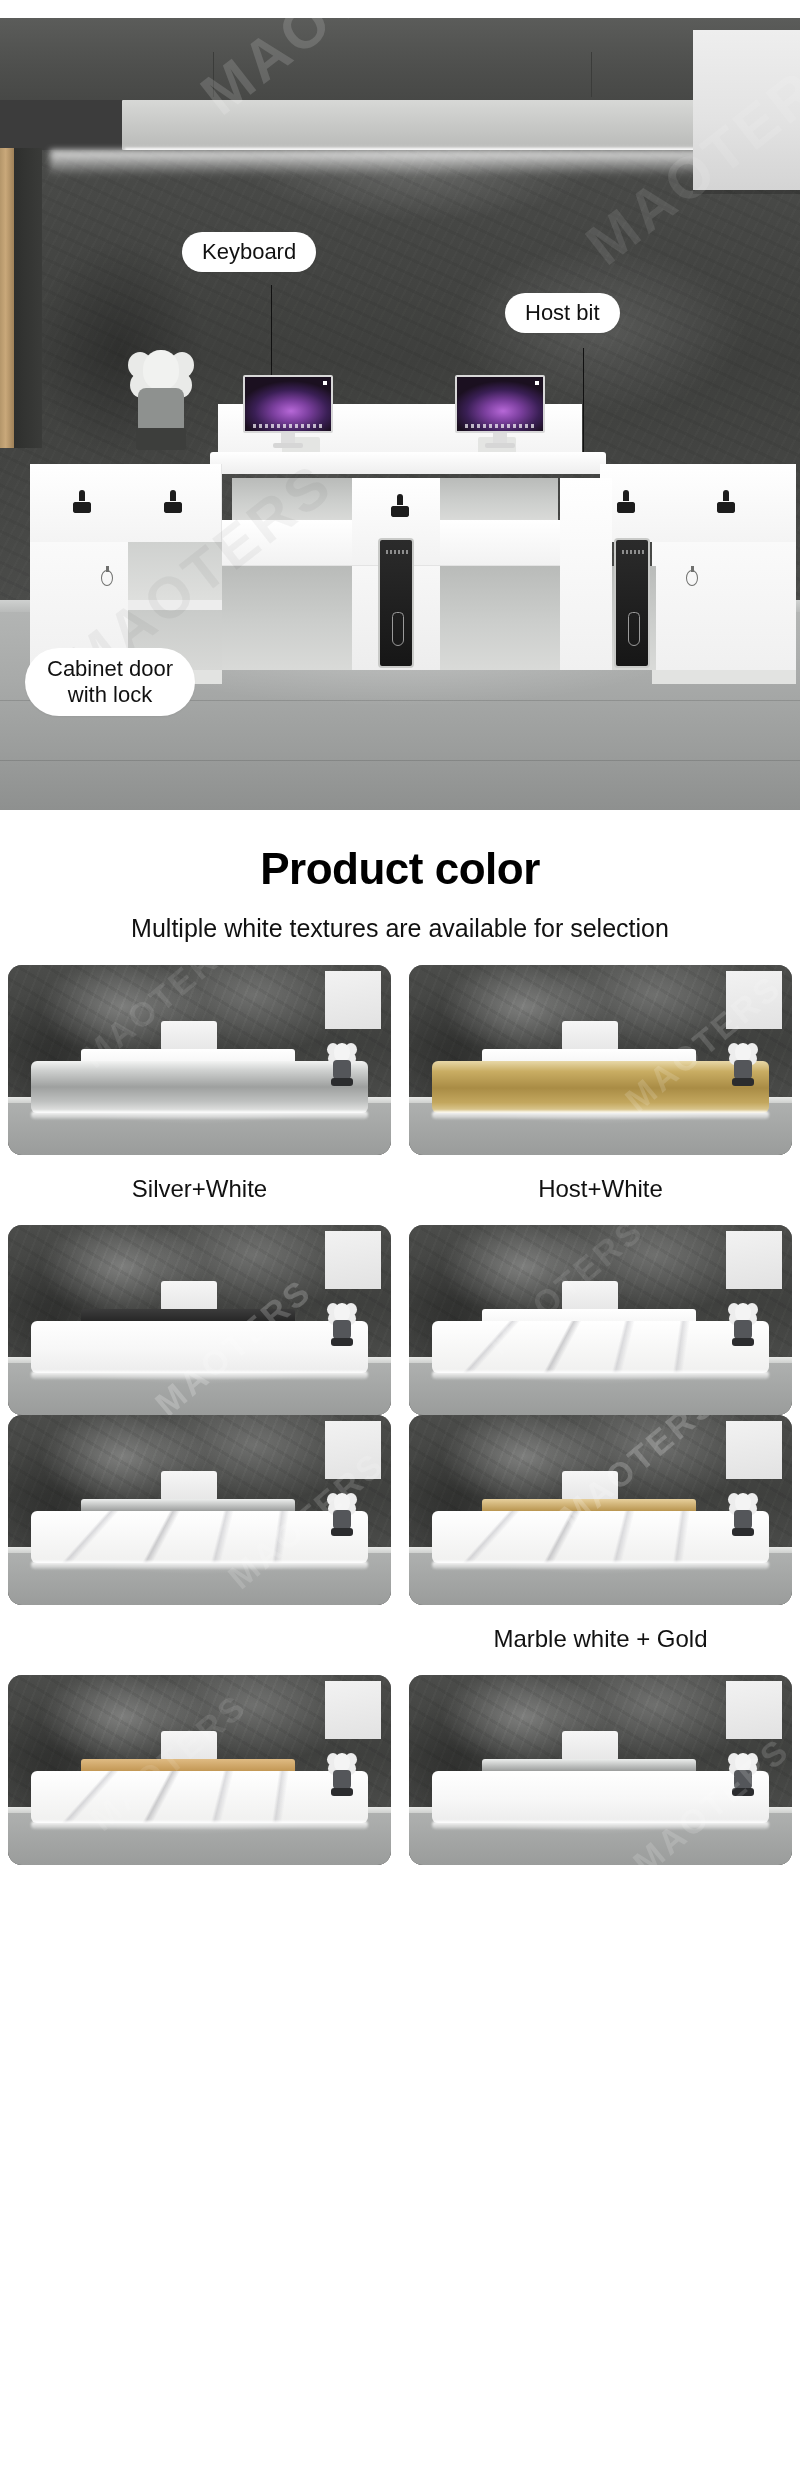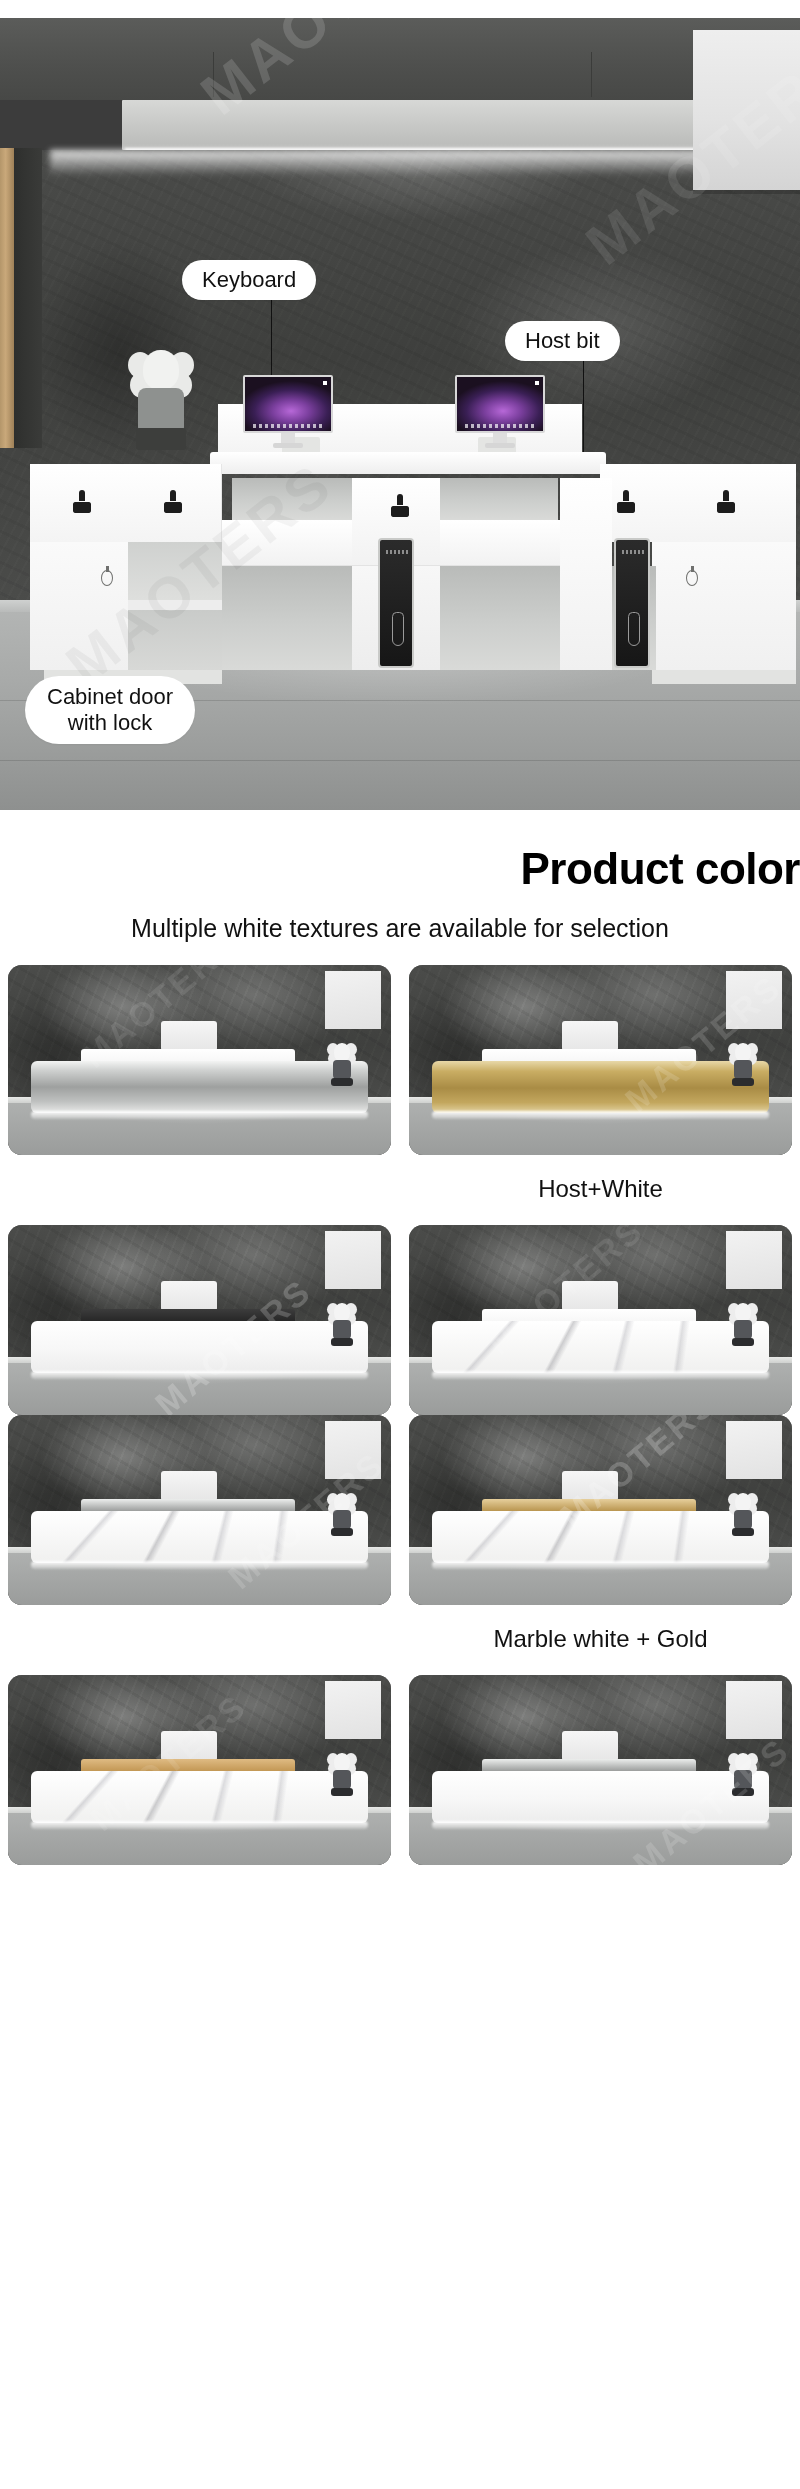--- a/index.html
+++ b/index.html
@@ -224,42 +224,42 @@
   }
   .ring-pull {
     position:absolute; width:12px; height:16px;
     border:1.5px solid #6f706e; border-radius:50%;
   }
   .ring-pull:before {
     content:""; position:absolute; left:4px; top:-5px; width:3px; height:6px; background:#6f706e;
   }
 
   
-  .callout { position:absolute; z-index:40;margin-top:28px; }
+  .callout { position:absolute; z-index:40; }
   .pill {
     background:#ffffff; border-radius:999px;
     padding:7px 20px; display:inline-block;
     font-size:22px; line-height:1.18; color:#111; white-space:nowrap;
     text-align:center; box-shadow:0 1px 2px rgba(0,0,0,.05);
   }
   .pill.two { padding:8px 22px; white-space:normal; }
   .leader { position:absolute; width:1px; background:#111; }
 
   
   .wm {
     position:absolute; color:rgba(255,255,255,.15);
     font-size:58px; font-weight:700; letter-spacing:4px;
     transform:rotate(-38deg); pointer-events:none; z-index:35;
   }
   .wm.dark { color:rgba(0,0,0,.045); }
 
   
   .pc-section { position:relative; width:800px; background:#fff; padding-top:34px; }
   .pc-title {
-    text-align:right; font-size:44px; font-weight:700; color:#000;
+    text-align:center; font-size:44px; font-weight:700; color:#000;
     letter-spacing:-.5px; font-family:"Liberation Sans", sans-serif;
   }
   .pc-sub {
     text-align:center; font-size:25px; color:#111; margin-top:20px;
     font-family:"Liberation Sans", sans-serif; white-space:nowrap;
   }
 
   .grid { margin-top:22px; display:grid; grid-template-columns:1fr 1fr; column-gap:18px; row-gap:0; padding:0 8px; }
   .cell { }
   .swatch {
@@ -496,20 +496,21 @@
         <div class="fg-ear fg-e1"></div>
             <div class="fg-ear fg-e2"></div>
         <div class="fg-ear fg-e3"></div>
             <div class="fg-ear fg-e4"></div>
         <div class="fg-head"></div>
             <div class="fg-body"></div>
             <div class="fg-feet"></div>
       </div>
       <div class="sw-wm" style="left: 15%; top: 8%; color: rgba(255, 255, 255, 0.1);">MAOTERS</div>
     </div>
+    <div class="cap">Silver+White</div>
   </div>
 
   <div class="cell">
     <div class="swatch">
       <div class="sw-wall"></div>
       <div class="sw-frame"></div>
       <div class="sw-floor"></div>
       <div class="sw-skirt"></div>
       <div class="sw-mon"></div>
       <div class="sw-back b-white"></div>

